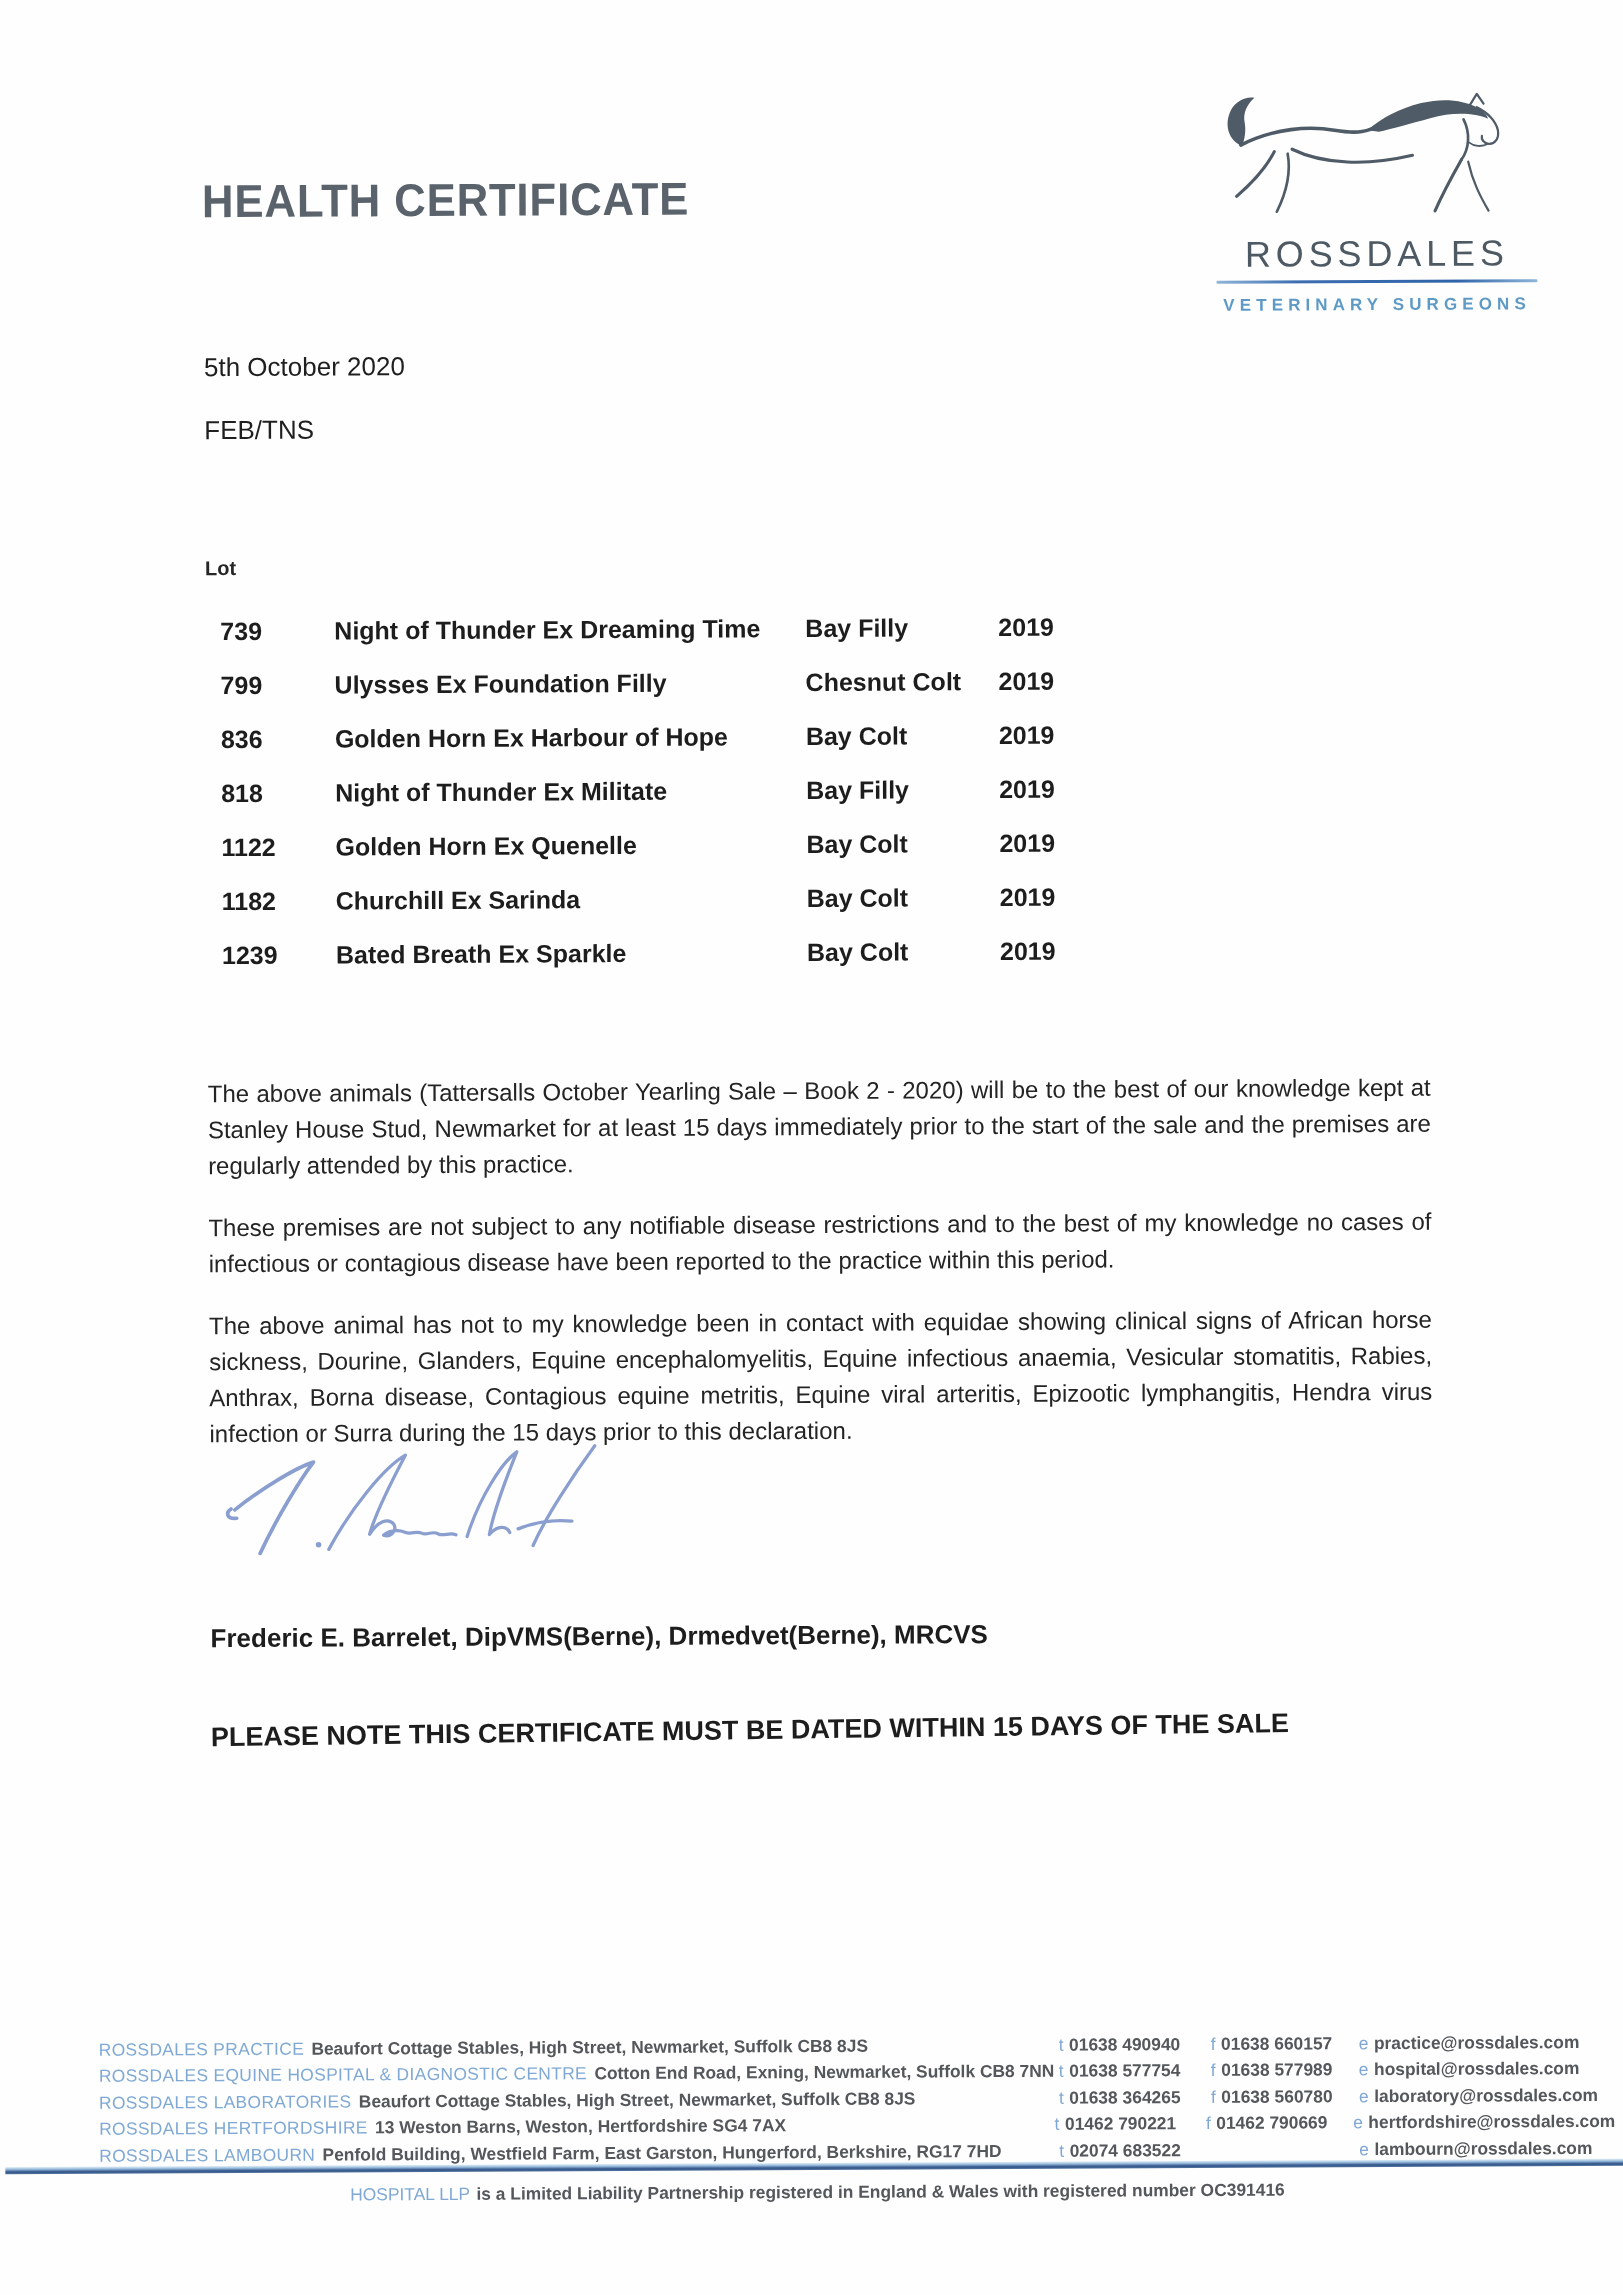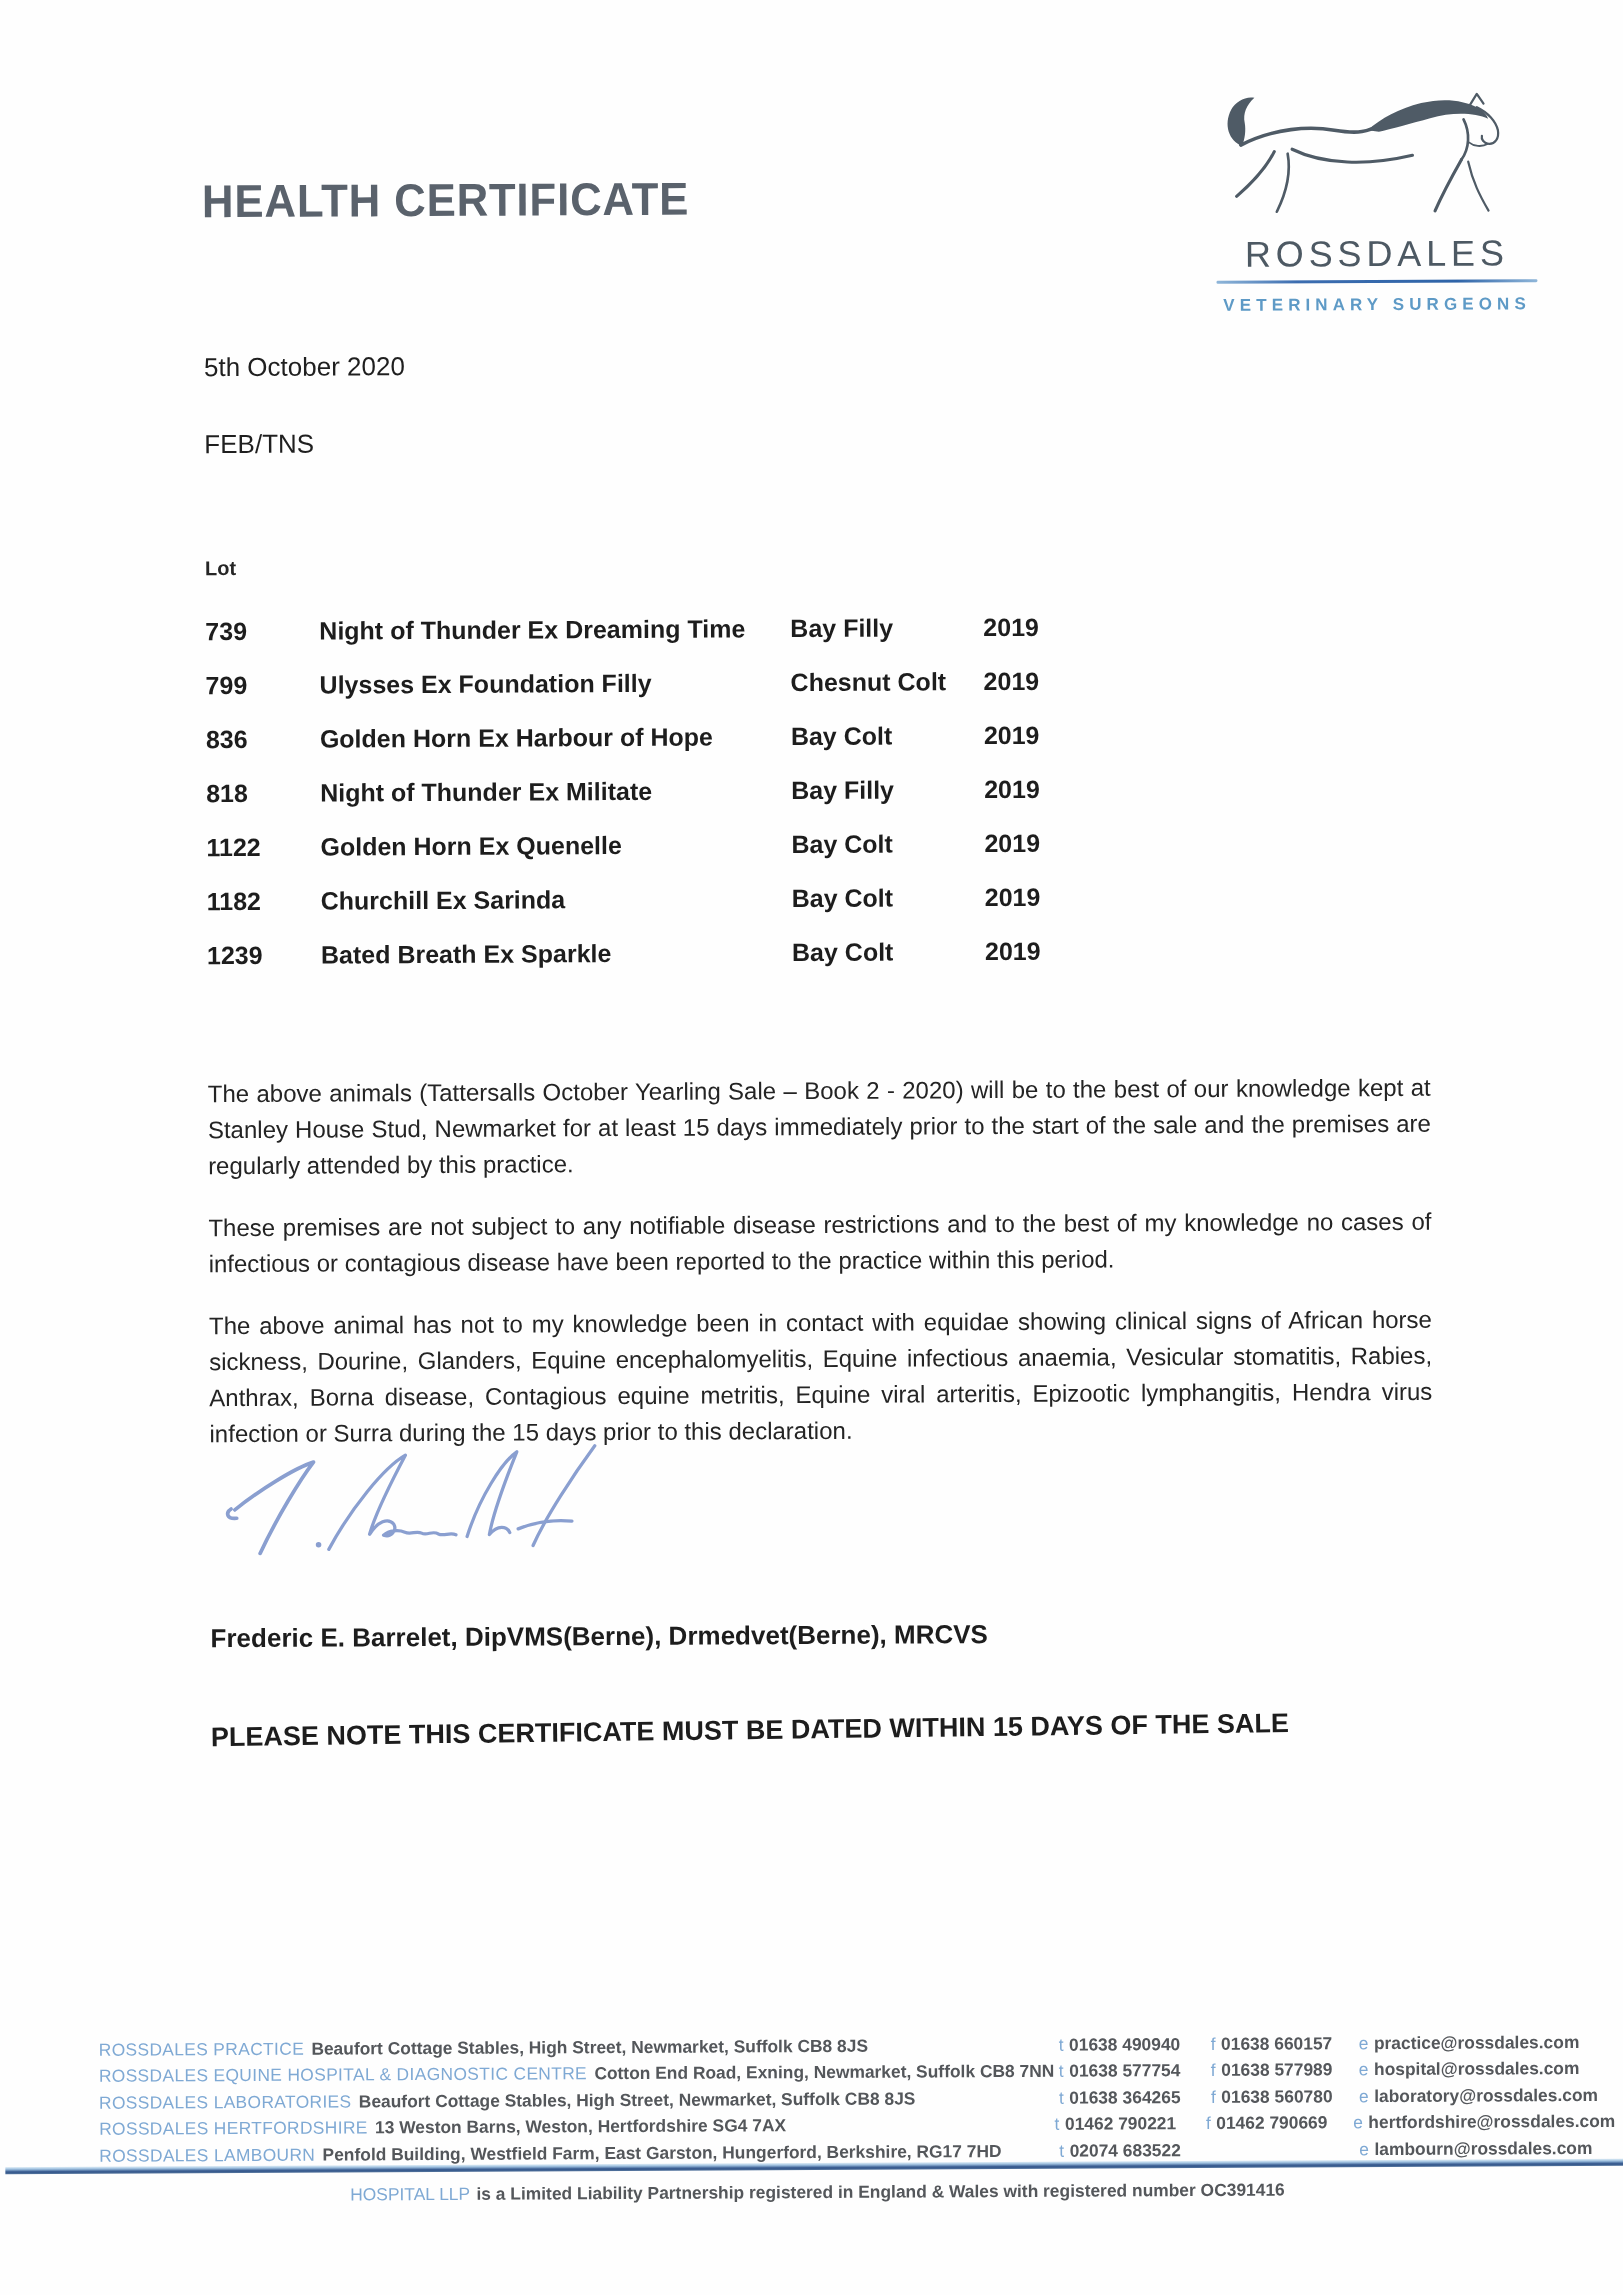--- a/index.html
+++ b/index.html
@@ -23,25 +23,25 @@
   }
   .logo{position:absolute; left:1216px; top:78px; width:331px; text-align:center;}
   .logo svg.horse{display:block; margin:0 auto; width:312px; height:152px;}
   .logo-word{margin-top:5.5px; font-size:36px; font-weight:500; letter-spacing:.135em;
     color:var(--brand_gray); white-space:nowrap;}
   .logo-rule{height:3.2px; margin:5.5px 4.6px 0; border-radius:1.4px;
     background:linear-gradient(90deg,#8fb6d9 0%,#3c6db0 25%,#2f64a8 75%,#8fb6d9 100%);}
   .logo-tag{margin-top:12px; font-size:17px; font-weight:700; letter-spacing:.30em;
     color:var(--brand_blue); white-space:nowrap;}
   .date,.ref{position:absolute; left:208px; font-size:26px; color:#1f1f1f;}
-  .date{top:349px;} .ref{top:426px;}
+  .date{top:349px;} .ref{top:412px;}
   .lot-label{position:absolute; left:208px; top:554px; font-size:20px; font-weight:700;}
   .lot-table{position:absolute; left:208px; top:601px; width:1240px;}
   .lot-row{display:flex; height:54px; align-items:center; font-size:25px; font-weight:700; color:#1d1d1d;}
-  .c-lot{width:114px;} .c-name{width:471px;} .c-sex{width:193px;} .c-year{flex:1;}
+  .c-lot{width:114px;margin-left:15px;} .c-name{width:471px;} .c-sex{width:193px;} .c-year{flex:1;}
   .paras{position:absolute; left:208px; top:1073px; width:1223px;
     font-size:24px; line-height:36px; text-align:justify; color:#242424;}
   .paras p{margin:0 0 26px;}
   .signature{position:absolute; left:219px; top:1436px; width:390px; height:126px;}
   .signatory{position:absolute; left:208px; top:1620px; font-size:26px; font-weight:700; color:#1d1d1d;}
   .notice{position:absolute; left:208px; top:1719px; font-size:27px; font-weight:700;
     color:#1d1d1d; transform:rotate(-.45deg); transform-origin:left bottom; white-space:nowrap;}
   .footer{position:absolute; left:94px; top:2033px; right:13.8px; font-size:17.4px; line-height:26.4px;}
   .f-row{display:flex; align-items:baseline;}
   .f-left{width:960px; white-space:nowrap; overflow:hidden;}

